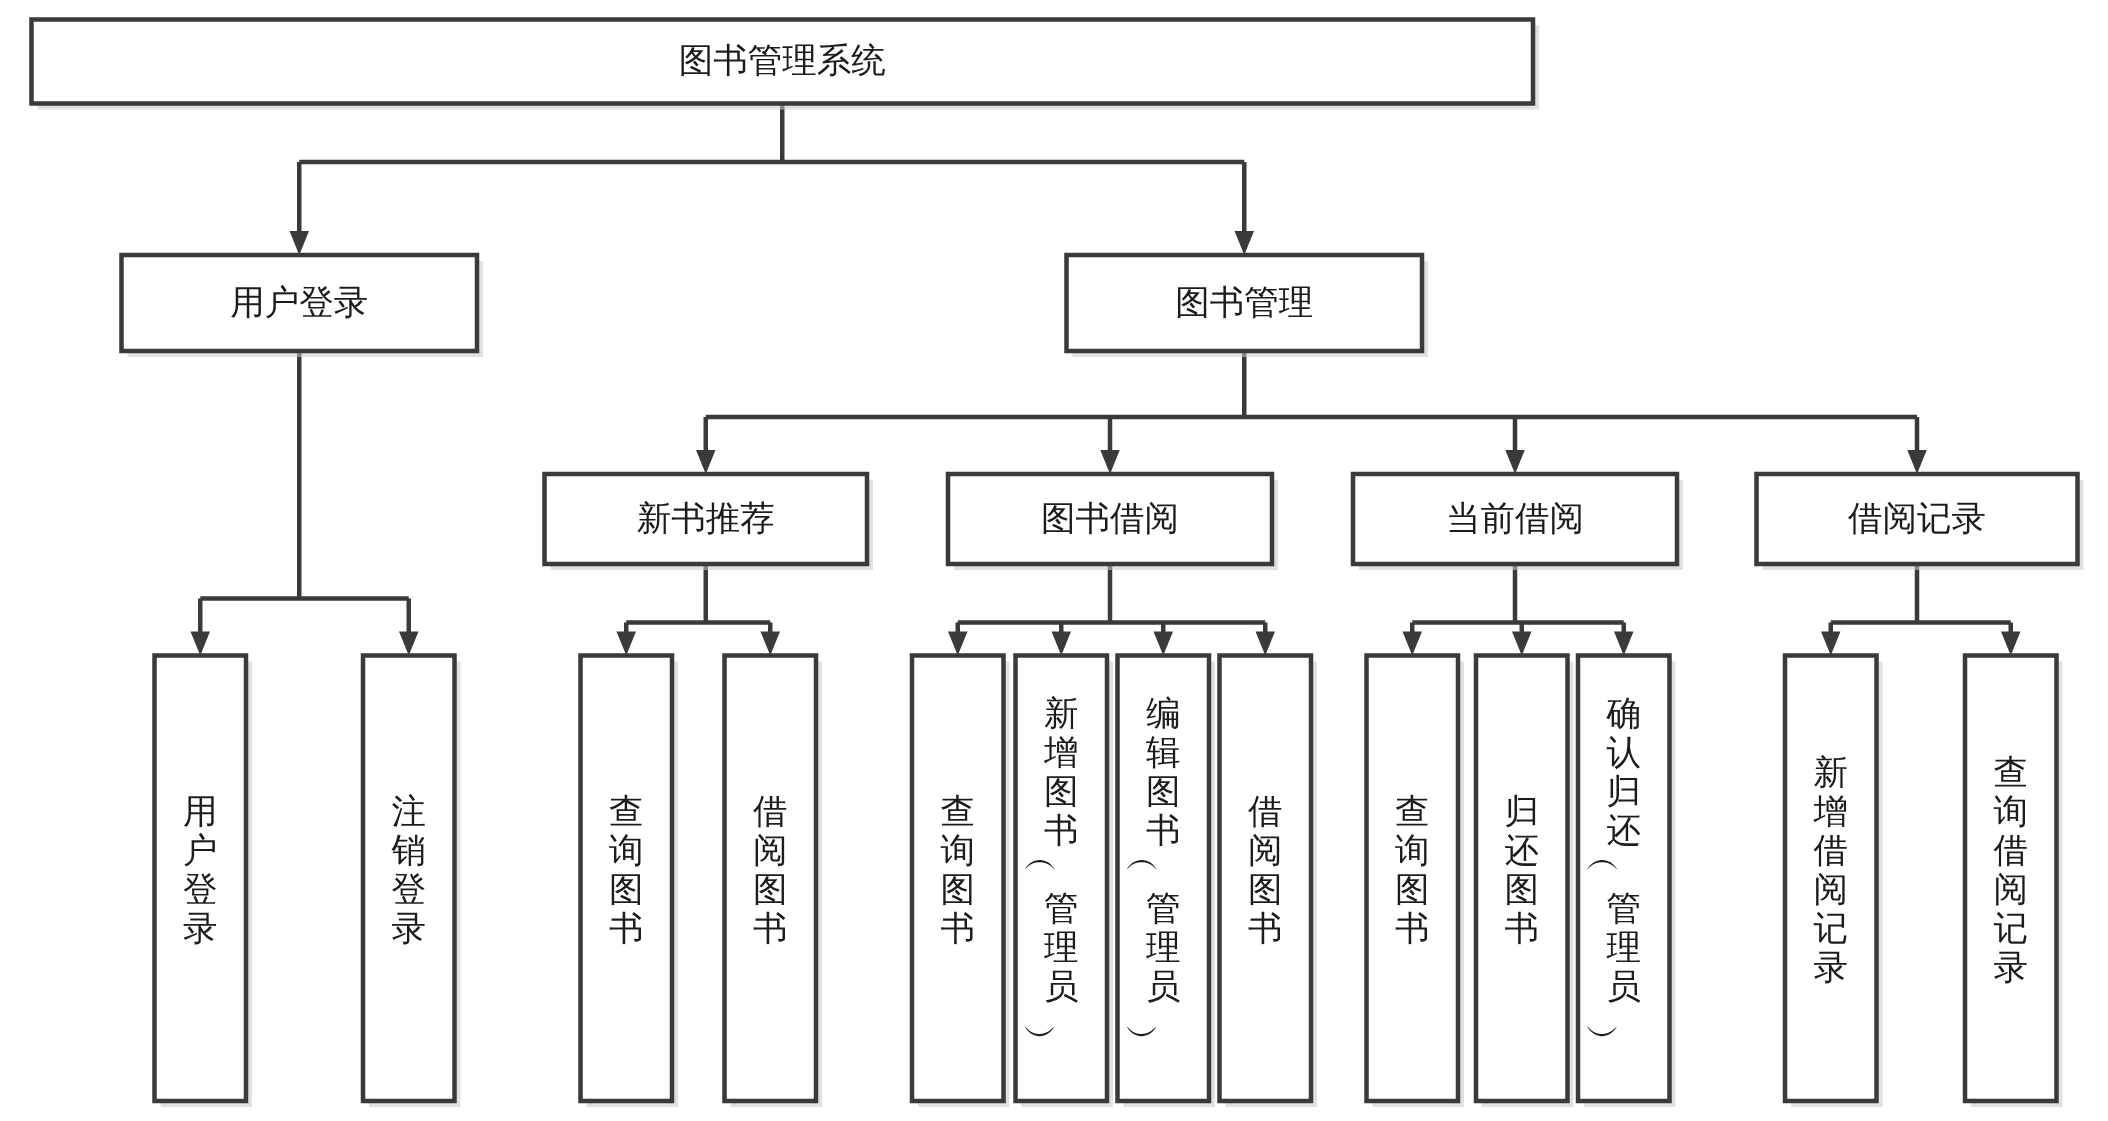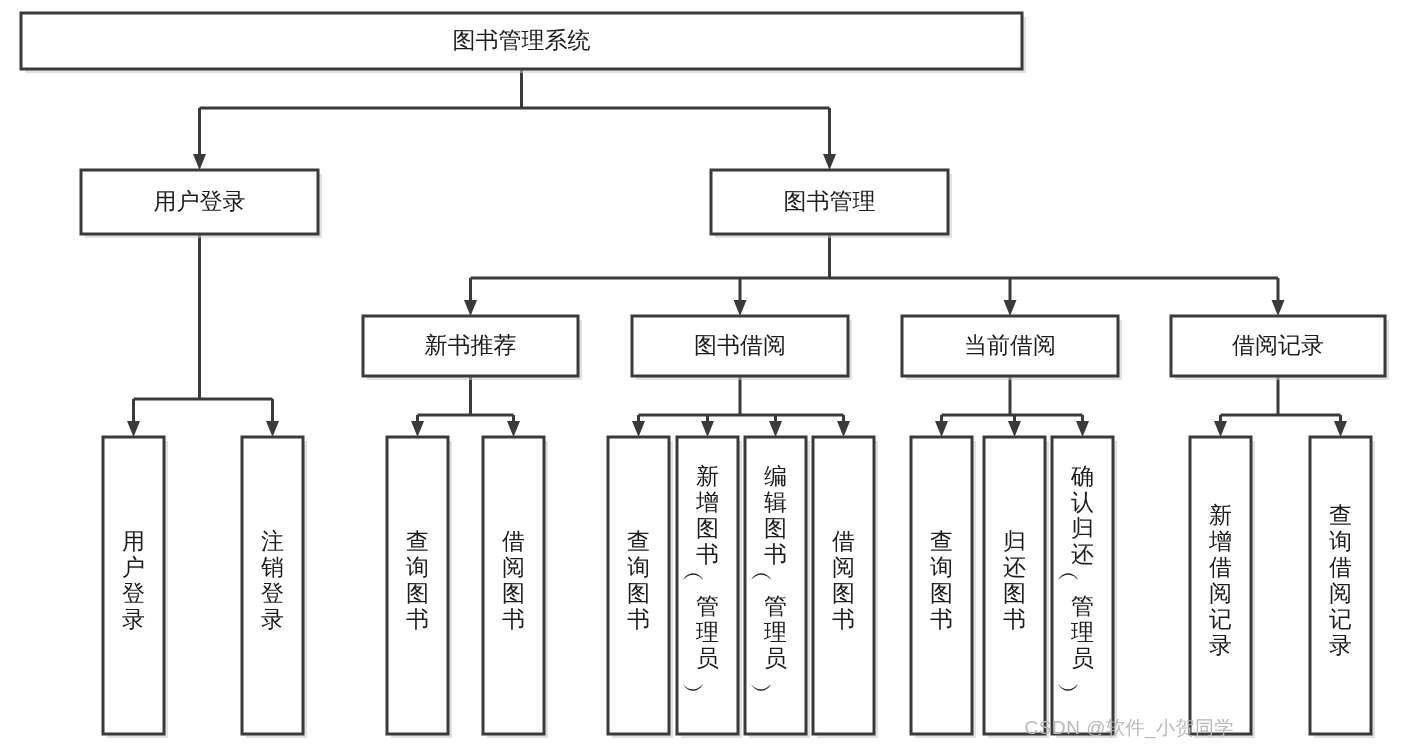--- a/index.html
+++ b/index.html
@@ -240,14 +240,13 @@
           <rect class="node-box" x="1190" y="437" width="61" height="297"></rect>
           <text class="node-label-v" x="1220.5" y="522.5"><tspan x="1220.5" dy="0">新</tspan><tspan x="1220.5" dy="26">增</tspan><tspan x="1220.5" dy="26">借</tspan><tspan x="1220.5" dy="26">阅</tspan><tspan x="1220.5" dy="26">记</tspan><tspan x="1220.5" dy="26">录</tspan></text>
         </g>
         <g>
           <rect class="node-shadow" x="1314" y="441" width="61" height="297"></rect>
           <rect class="node-box" x="1310" y="437" width="61" height="297"></rect>
           <text class="node-label-v" x="1340.5" y="522.5"><tspan x="1340.5" dy="0">查</tspan><tspan x="1340.5" dy="26">询</tspan><tspan x="1340.5" dy="26">借</tspan><tspan x="1340.5" dy="26">阅</tspan><tspan x="1340.5" dy="26">记</tspan><tspan x="1340.5" dy="26">录</tspan></text>
         </g>
       </g>
   </svg>
-  <div class="watermark">CSDN @软件_小贺同学</div>
 </div>
 
 </body></html>

